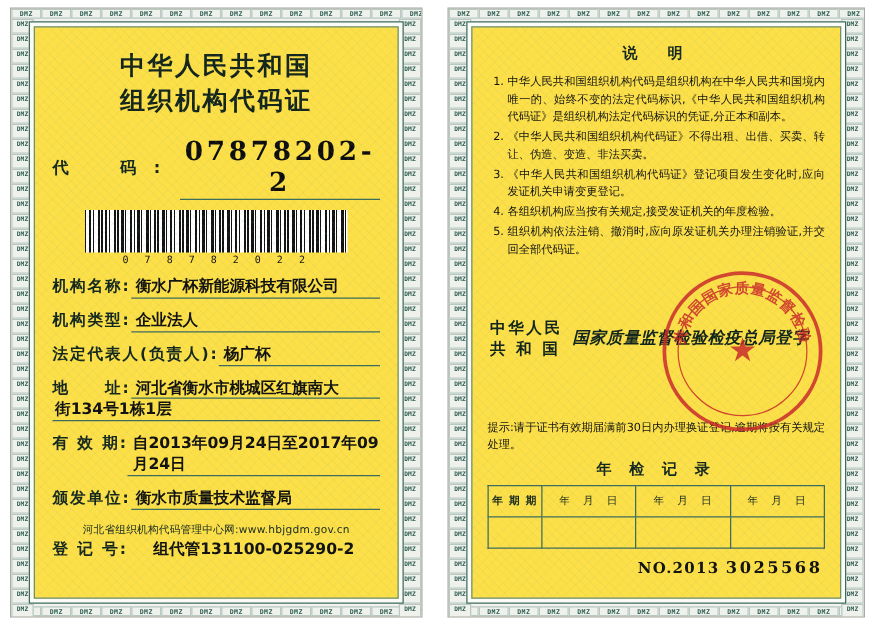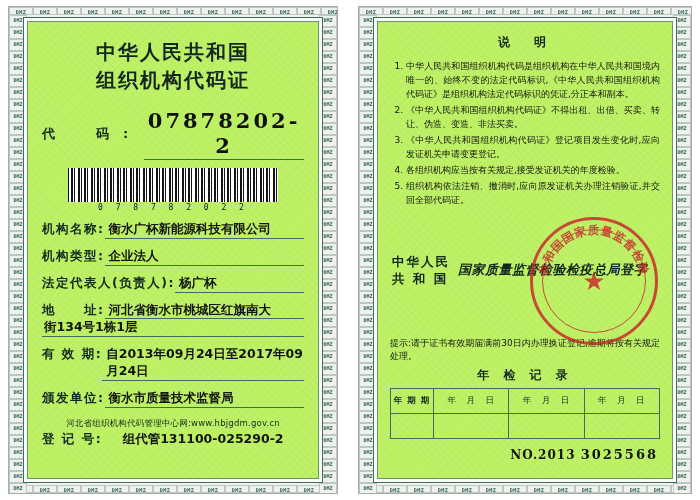--- a/index.html
+++ b/index.html
@@ -72,21 +72,21 @@
     left:14px;top:10px;right:14px;bottom:10px;
     border:1.6px solid #3d6b5c;
     box-sizing:border-box;
     background:#fbfbf7;
   }
   .frame-inner{
     position:absolute;
     inset:3px;
     border:.8px solid #6a907f;
     box-sizing:border-box;
-    background:#bef264;
+    background:#fde047;
     overflow:hidden;
   }
   .guilloche{
     position:absolute;inset:0;
     background:
       repeating-linear-gradient(45deg, rgba(120,160,140,.07) 0 1px, transparent 1px 5px),
       repeating-linear-gradient(-45deg, rgba(120,160,140,.06) 0 1px, transparent 1px 6px);
     pointer-events:none;
   }
 

